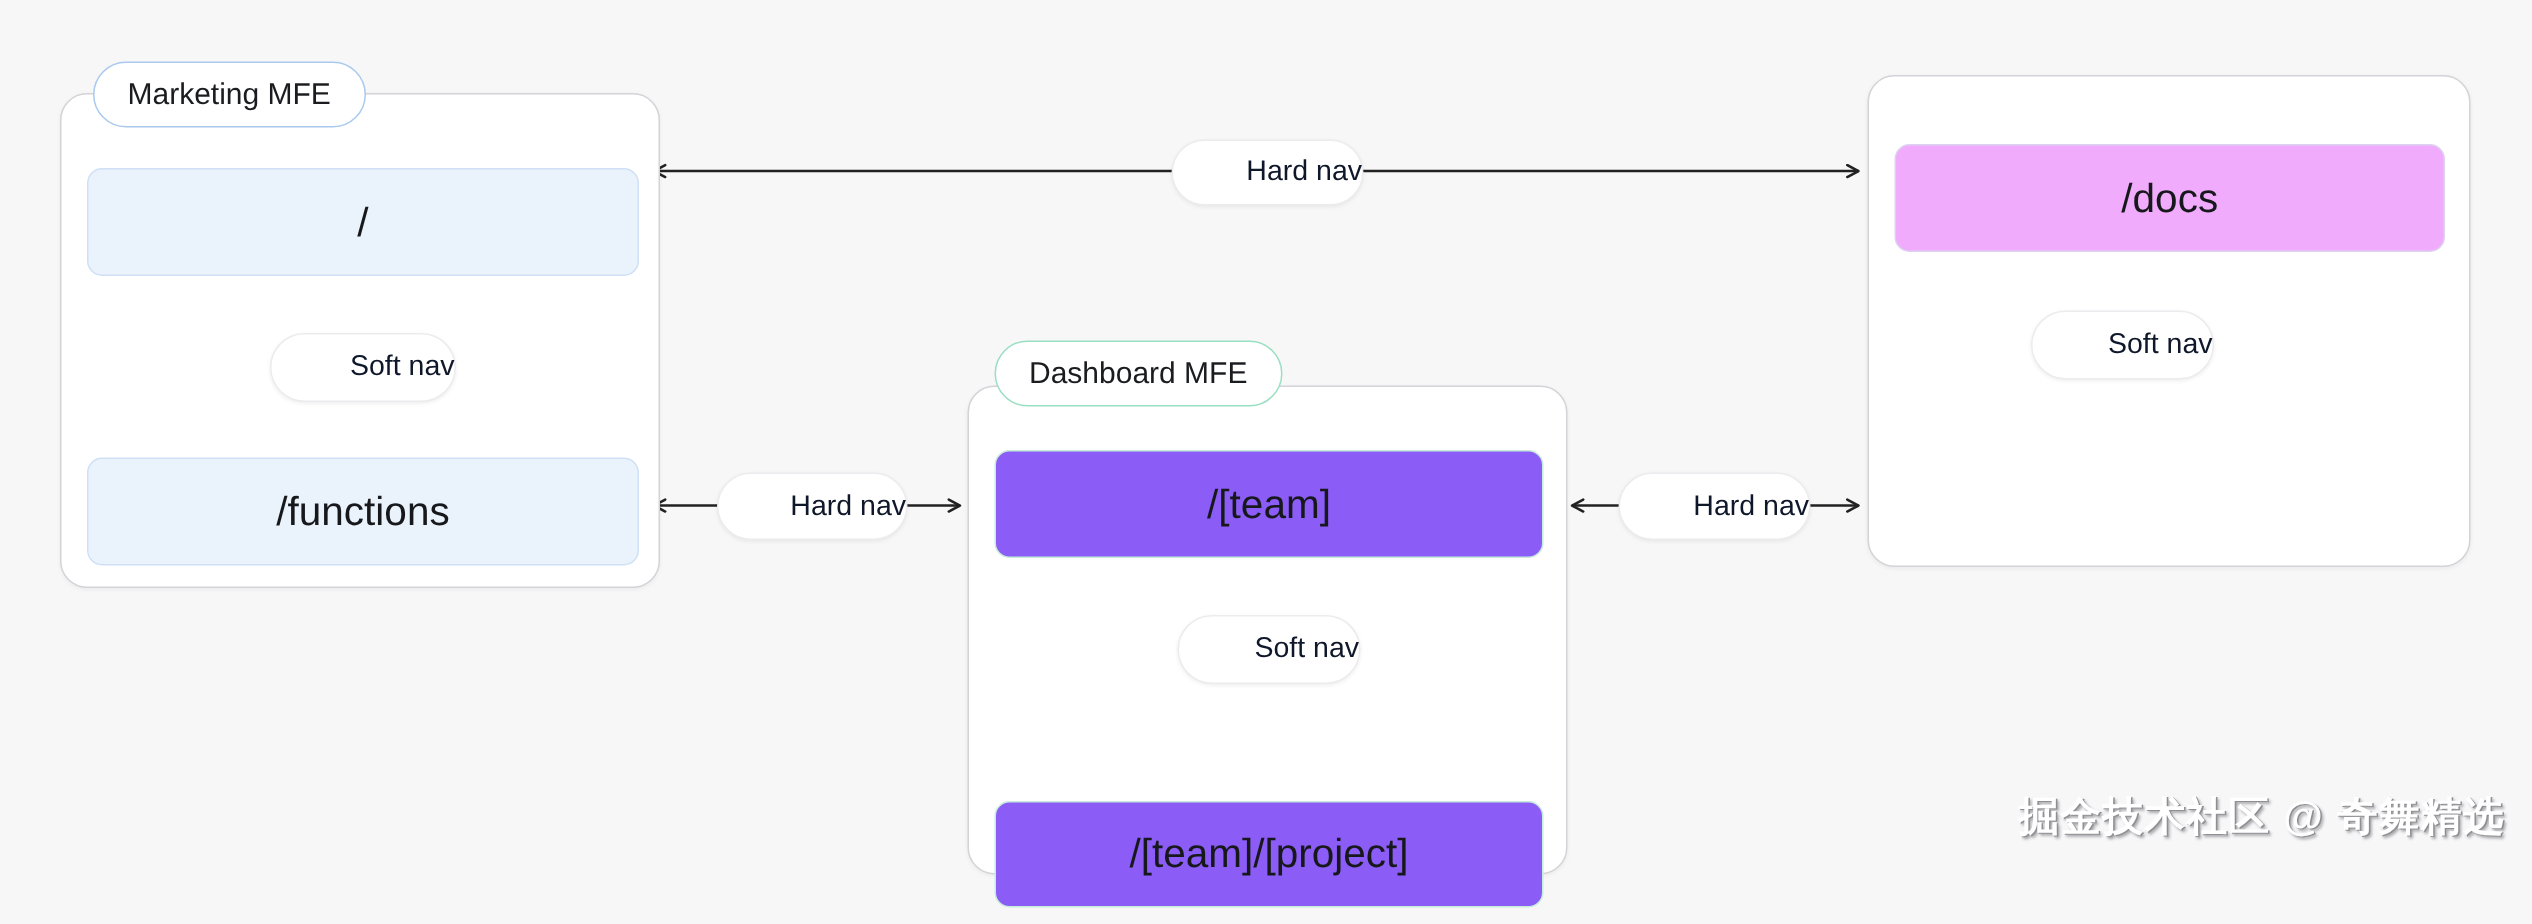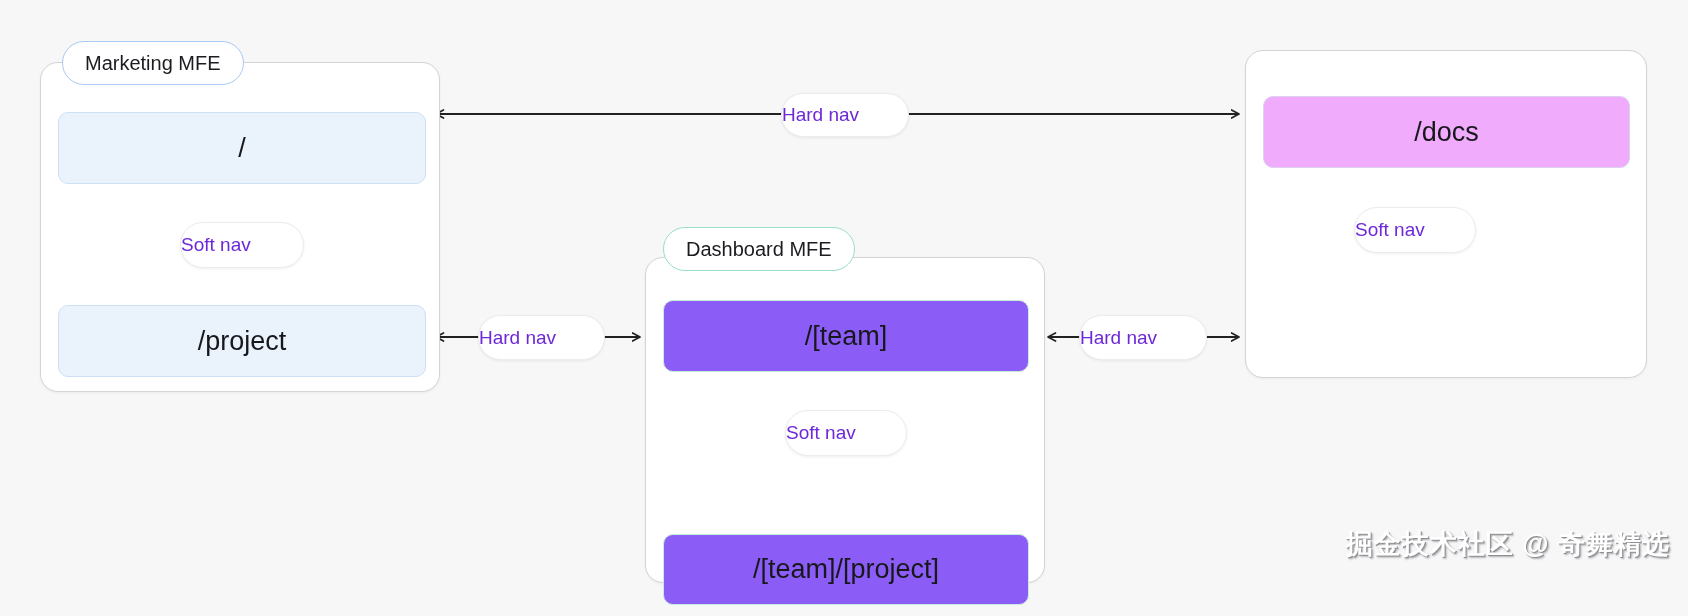--- a/index.html
+++ b/index.html
@@ -46,23 +46,23 @@
   }
   .route-box.mkt  { background: #eaf2fc; border: 1.4px solid #cfe0f6; }
   .route-box.dash { background: #8b5cf6; border: 1.4px solid #c6ecdb; }
   .route-box.docs { background: #f0abfc; border: 1.4px solid #ddd1f0; }
 
   .nav-pill {
     position: absolute;
     background: #ffffff;
     border: 1.4px solid #ececef;
     border-radius: 999px;
-    display: flex; align-items: center; justify-content: flex-start;
+    display: flex; align-items: center; justify-content: flex-end;
     font-size: 19px;
-    color: #6d28d9;
+    color: #0f172a;
     box-shadow: 0 1px 3px rgba(0,0,0,0.07);
     white-space: nowrap;
     z-index: 4;
   }
 
   .watermark {
     position: absolute;
     right: 18px; bottom: 14px;
     font-size: 27px;
     font-weight: bold;
@@ -121,21 +121,21 @@
 
   <div class="route-box mkt" style="left:58px; top:112px; width:366px; height:70px;">
     <span>/</span>
   </div>
 
   <div class="nav-pill" style="left:180px; top:222px; width:122px; height:44px;">
     <span>Soft nav</span>
   </div>
 
   <div class="route-box mkt" style="left:58px; top:305px; width:366px; height:70px;">
-    <span>/project</span>
+    <span>/functions</span>
   </div>
 
   <div class="mfe-box" style="left:645px; top:257px; width:398px; height:324px;"></div>
   <div class="mfe-label dash" style="left:663px; top:227px;">Dashboard MFE</div>
 
   <div class="route-box dash" style="left:663px; top:300px; width:364px; height:70px;">
     <span>/[team]</span>
   </div>
 
   <div class="nav-pill" style="left:785px; top:410px; width:120px; height:44px;">

